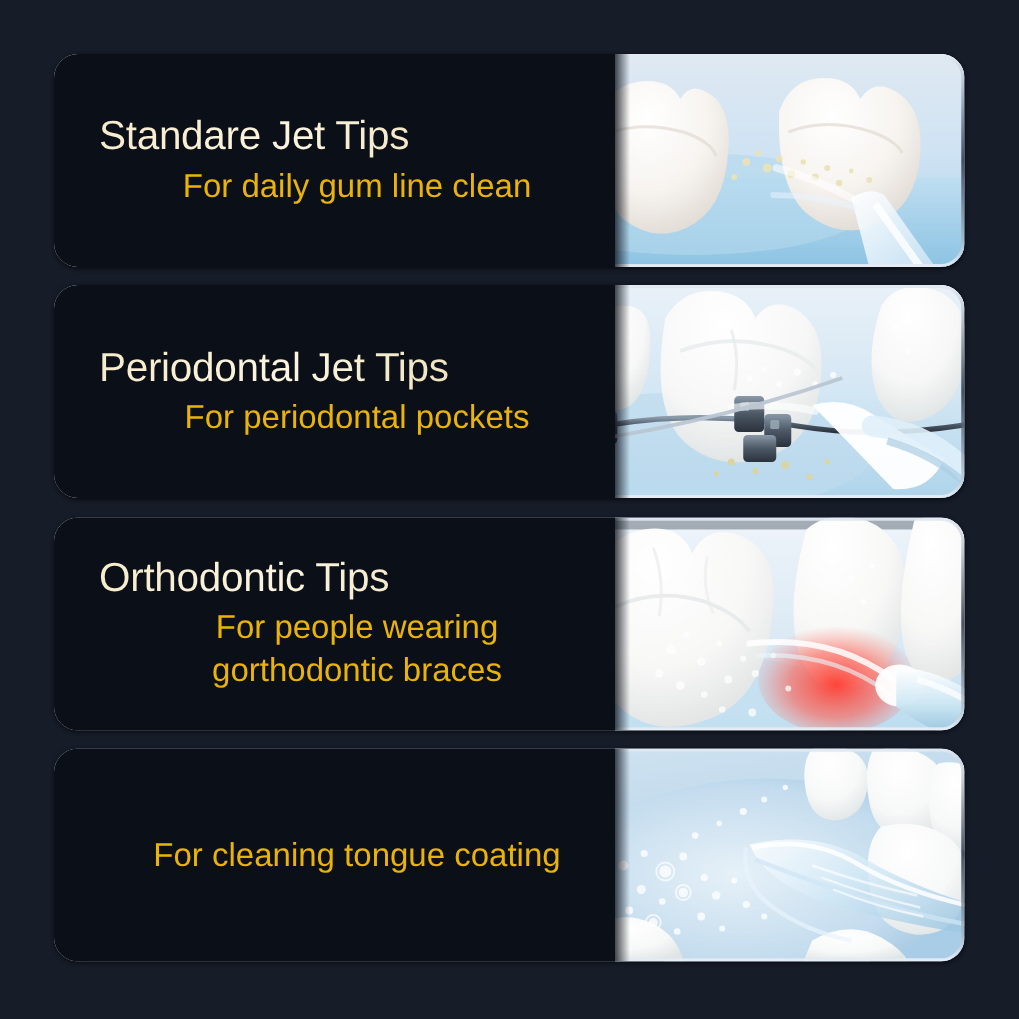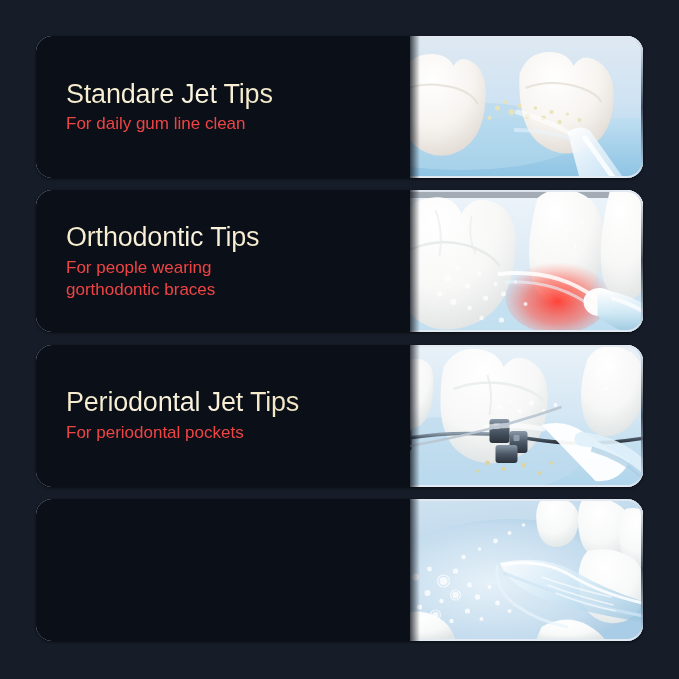--- a/index.html
+++ b/index.html
@@ -84,25 +84,26 @@
     white-space: nowrap;
     background: linear-gradient(100deg, #f6eccc 0%, #fbf4df 38%, #efe3bd 70%, #e8dcb2 100%);
     -webkit-background-clip: text;
             background-clip: text;
     -webkit-text-fill-color: transparent;
     color: #f3e9c9;
     margin-bottom: 3px;
   }
 
   .card-sub {
-    font-size: 17px;
+    font-size: 22px;
     font-weight: 400;
     line-height: 1.30;
-    color: #ef4444;
+    color: #eab308;
     white-space: pre-line;
+    text-align: center;
   }
 
   
   .card-media {
     position: relative;
     flex: 1 1 auto;
     overflow: hidden;
     background: #cfe3f2;
   }
   .card-media svg { display: block; width: 100%; height: 100%; }
@@ -173,20 +174,100 @@
             <circle cx="168" cy="86" r="2.2"></circle>
           <circle cx="176" cy="78" r="1.6"></circle>
             <circle cx="188" cy="84" r="2"></circle>
         </g>
 
         <path d="M176 96 q12 -8 22 -2 l34 48 h-44z" fill="url(#jet1)"></path>
         <path d="M192 100 l30 42" stroke="#ffffff" stroke-width="5" opacity=".8" fill="none"></path>
 
         <path d="M176 96 q-26 -14 -50 -20" stroke="#ffffff" stroke-width="5" opacity=".55" fill="none" stroke-linecap="round"></path>
         <path d="M178 102 q-28 -8 -54 -8" stroke="#eaf6ff" stroke-width="4" opacity=".5" fill="none" stroke-linecap="round"></path>
+      </svg>
+    </div>
+  </div>
+
+  <div class="card">
+    <div class="card-text">
+      <div class="card-title">Periodontal Jet Tips</div>
+      <div class="card-sub">For periodontal pockets</div>
+    </div>
+    <div class="card-media">
+      <svg viewBox="0 0 270 142" preserveAspectRatio="xMidYMid slice">
+        <defs>
+          <linearGradient id="bg2" x1="0" y1="0" x2="0" y2="1">
+            <stop offset="0%" stop-color="#e9f1f8"></stop>
+            <stop offset="50%" stop-color="#d4e7f4"></stop>
+            <stop offset="100%" stop-color="#aed4ea"></stop>
+          </linearGradient>
+          <radialGradient id="tooth2" cx="40%" cy="20%" r="85%">
+            <stop offset="0%" stop-color="#ffffff"></stop>
+            <stop offset="60%" stop-color="#f6f7f6"></stop>
+            <stop offset="100%" stop-color="#dde2e2"></stop>
+          </radialGradient>
+          <linearGradient id="metal2" x1="0" y1="0" x2="0" y2="1">
+            <stop offset="0%" stop-color="#8a99a8"></stop>
+            <stop offset="50%" stop-color="#4c5866"></stop>
+            <stop offset="100%" stop-color="#2a323c"></stop>
+          </linearGradient>
+        </defs>
+        <rect width="270" height="142" fill="url(#bg2)"></rect>
+        <path d="M0 0 q18 22 2 46 l-2 -46z" fill="#1b2433"></path>
+        <ellipse cx="60" cy="112" rx="130" ry="40" fill="#bfdcee" opacity=".7"></ellipse>
+
+        <path d="M6 26 q6 -14 22 -12 q14 2 14 22 q0 38 -16 46 q-16 6 -22 -12 q-6 -22 2 -44z" fill="url(#tooth2)"></path>
+
+        <path d="M52 22 q12 -20 34 -18 q20 2 26 18 q12 -16 30 -4 q16 12 14 40 q-2 44 -34 56 q-34 12 -58 -10 q-22 -22 -12 -82z" fill="url(#tooth2)"></path>
+        <path d="M62 44 q32 -12 66 -2 q18 6 24 14" fill="none" stroke="#e8ecec" stroke-width="2.5" opacity=".85"></path>
+        <path d="M96 30 q6 18 2 40" fill="none" stroke="#e4e9e9" stroke-width="2" opacity=".7"></path>
+
+        <path d="M196 14 q10 -16 30 -12 q22 4 26 26 q4 42 -20 58 q-26 14 -38 -10 q-10 -26 2 -62z" fill="url(#tooth2)"></path>
+
+        <path d="M0 96 q70 -14 140 -2 q60 10 130 -4" stroke="url(#metal2)" stroke-width="3.5" fill="none"></path>
+
+        <g fill="url(#metal2)">
+          <rect x="4" y="84" width="16" height="22" rx="3"></rect>
+          <rect x="98" y="74" width="20" height="24" rx="3"></rect>
+          <rect x="118" y="86" width="18" height="22" rx="3"></rect>
+          <rect x="104" y="100" width="22" height="18" rx="3"></rect>
+        </g>
+        <g fill="#9aa8b6" opacity=".85">
+          <rect x="102" y="78" width="6" height="6" rx="1"></rect>
+          <rect x="122" y="90" width="6" height="6" rx="1"></rect>
+        </g>
+
+        <g fill="#ddd49a" opacity=".9">
+          <circle cx="96" cy="118" r="2.4"></circle>
+            <circle cx="112" cy="124" r="2"></circle>
+          <circle cx="132" cy="120" r="2.6"></circle>
+            <circle cx="148" cy="128" r="2"></circle>
+          <circle cx="160" cy="118" r="1.8"></circle>
+            <circle cx="86" cy="126" r="1.6"></circle>
+        </g>
+        <g fill="#ffffff" opacity=".8">
+          <circle cx="108" cy="62" r="2.2"></circle>
+            <circle cx="118" cy="56" r="1.6"></circle>
+          <circle cx="128" cy="66" r="2"></circle>
+            <circle cx="140" cy="58" r="2.4"></circle>
+          <circle cx="152" cy="66" r="1.8"></circle>
+            <circle cx="164" cy="60" r="2"></circle>
+          <circle cx="206" cy="28" r="2"></circle>
+            <circle cx="222" cy="22" r="1.6"></circle>
+          <circle cx="214" cy="44" r="1.8"></circle>
+        </g>
+
+        <path d="M150 80 q22 -6 40 6 l48 30 q-10 22 -34 20 z" fill="#ffffff" opacity=".95"></path>
+        <path d="M190 94 q40 4 66 34" stroke="#dff0fa" stroke-width="14" fill="none" opacity=".9" stroke-linecap="round"></path>
+        <path d="M200 104 q34 10 56 32" stroke="#a9cde4" stroke-width="5" fill="none" opacity=".7"></path>
+
+        <path d="M152 84 q-30 -6 -56 -2" stroke="#ffffff" stroke-width="5" fill="none" opacity=".6" stroke-linecap="round"></path>
+
+        <path d="M0 104 q90 -14 170 -42" stroke="#b9c6d2" stroke-width="2.5" fill="none" opacity=".95"></path>
       </svg>
     </div>
   </div>
 
   <div class="card">
     <div class="card-text">
       <div class="card-title">Orthodontic Tips</div>
       <div class="card-sub">For people wearing
 gorthodontic braces</div>
     </div>
@@ -254,100 +335,21 @@
 
         <ellipse cx="208" cy="112" rx="16" ry="14" fill="#ffffff" opacity=".95"></ellipse>
         <path d="M206 100 q30 0 64 26 l0 26 q-40 -6 -64 -26z" fill="url(#handle3)" opacity=".95"></path>
         <path d="M220 108 q28 8 50 26" stroke="#ffffff" stroke-width="4" fill="none" opacity=".7"></path>
       </svg>
     </div>
   </div>
 
   <div class="card">
     <div class="card-text">
-      <div class="card-title">Periodontal Jet Tips</div>
-      <div class="card-sub">For periodontal pockets</div>
-    </div>
-    <div class="card-media">
-      <svg viewBox="0 0 270 142" preserveAspectRatio="xMidYMid slice">
-        <defs>
-          <linearGradient id="bg2" x1="0" y1="0" x2="0" y2="1">
-            <stop offset="0%" stop-color="#e9f1f8"></stop>
-            <stop offset="50%" stop-color="#d4e7f4"></stop>
-            <stop offset="100%" stop-color="#aed4ea"></stop>
-          </linearGradient>
-          <radialGradient id="tooth2" cx="40%" cy="20%" r="85%">
-            <stop offset="0%" stop-color="#ffffff"></stop>
-            <stop offset="60%" stop-color="#f6f7f6"></stop>
-            <stop offset="100%" stop-color="#dde2e2"></stop>
-          </radialGradient>
-          <linearGradient id="metal2" x1="0" y1="0" x2="0" y2="1">
-            <stop offset="0%" stop-color="#8a99a8"></stop>
-            <stop offset="50%" stop-color="#4c5866"></stop>
-            <stop offset="100%" stop-color="#2a323c"></stop>
-          </linearGradient>
-        </defs>
-        <rect width="270" height="142" fill="url(#bg2)"></rect>
-        <path d="M0 0 q18 22 2 46 l-2 -46z" fill="#1b2433"></path>
-        <ellipse cx="60" cy="112" rx="130" ry="40" fill="#bfdcee" opacity=".7"></ellipse>
-
-        <path d="M6 26 q6 -14 22 -12 q14 2 14 22 q0 38 -16 46 q-16 6 -22 -12 q-6 -22 2 -44z" fill="url(#tooth2)"></path>
-
-        <path d="M52 22 q12 -20 34 -18 q20 2 26 18 q12 -16 30 -4 q16 12 14 40 q-2 44 -34 56 q-34 12 -58 -10 q-22 -22 -12 -82z" fill="url(#tooth2)"></path>
-        <path d="M62 44 q32 -12 66 -2 q18 6 24 14" fill="none" stroke="#e8ecec" stroke-width="2.5" opacity=".85"></path>
-        <path d="M96 30 q6 18 2 40" fill="none" stroke="#e4e9e9" stroke-width="2" opacity=".7"></path>
-
-        <path d="M196 14 q10 -16 30 -12 q22 4 26 26 q4 42 -20 58 q-26 14 -38 -10 q-10 -26 2 -62z" fill="url(#tooth2)"></path>
-
-        <path d="M0 96 q70 -14 140 -2 q60 10 130 -4" stroke="url(#metal2)" stroke-width="3.5" fill="none"></path>
-
-        <g fill="url(#metal2)">
-          <rect x="4" y="84" width="16" height="22" rx="3"></rect>
-          <rect x="98" y="74" width="20" height="24" rx="3"></rect>
-          <rect x="118" y="86" width="18" height="22" rx="3"></rect>
-          <rect x="104" y="100" width="22" height="18" rx="3"></rect>
-        </g>
-        <g fill="#9aa8b6" opacity=".85">
-          <rect x="102" y="78" width="6" height="6" rx="1"></rect>
-          <rect x="122" y="90" width="6" height="6" rx="1"></rect>
-        </g>
-
-        <g fill="#ddd49a" opacity=".9">
-          <circle cx="96" cy="118" r="2.4"></circle>
-            <circle cx="112" cy="124" r="2"></circle>
-          <circle cx="132" cy="120" r="2.6"></circle>
-            <circle cx="148" cy="128" r="2"></circle>
-          <circle cx="160" cy="118" r="1.8"></circle>
-            <circle cx="86" cy="126" r="1.6"></circle>
-        </g>
-        <g fill="#ffffff" opacity=".8">
-          <circle cx="108" cy="62" r="2.2"></circle>
-            <circle cx="118" cy="56" r="1.6"></circle>
-          <circle cx="128" cy="66" r="2"></circle>
-            <circle cx="140" cy="58" r="2.4"></circle>
-          <circle cx="152" cy="66" r="1.8"></circle>
-            <circle cx="164" cy="60" r="2"></circle>
-          <circle cx="206" cy="28" r="2"></circle>
-            <circle cx="222" cy="22" r="1.6"></circle>
-          <circle cx="214" cy="44" r="1.8"></circle>
-        </g>
-
-        <path d="M150 80 q22 -6 40 6 l48 30 q-10 22 -34 20 z" fill="#ffffff" opacity=".95"></path>
-        <path d="M190 94 q40 4 66 34" stroke="#dff0fa" stroke-width="14" fill="none" opacity=".9" stroke-linecap="round"></path>
-        <path d="M200 104 q34 10 56 32" stroke="#a9cde4" stroke-width="5" fill="none" opacity=".7"></path>
-
-        <path d="M152 84 q-30 -6 -56 -2" stroke="#ffffff" stroke-width="5" fill="none" opacity=".6" stroke-linecap="round"></path>
-
-        <path d="M0 104 q90 -14 170 -42" stroke="#b9c6d2" stroke-width="2.5" fill="none" opacity=".95"></path>
-      </svg>
-    </div>
-  </div>
-
-  <div class="card">
-    <div class="card-text">
+      <div class="card-sub">For cleaning tongue coating</div>
     </div>
     <div class="card-media">
       <svg viewBox="0 0 270 142" preserveAspectRatio="xMidYMid slice">
         <defs>
           <linearGradient id="bg4" x1="0" y1="0" x2="0.3" y2="1">
             <stop offset="0%" stop-color="#cfe2f0"></stop>
             <stop offset="45%" stop-color="#bfd9ec"></stop>
             <stop offset="100%" stop-color="#a9cde6"></stop>
           </linearGradient>
           <radialGradient id="tongue4" cx="42%" cy="48%" r="62%">

